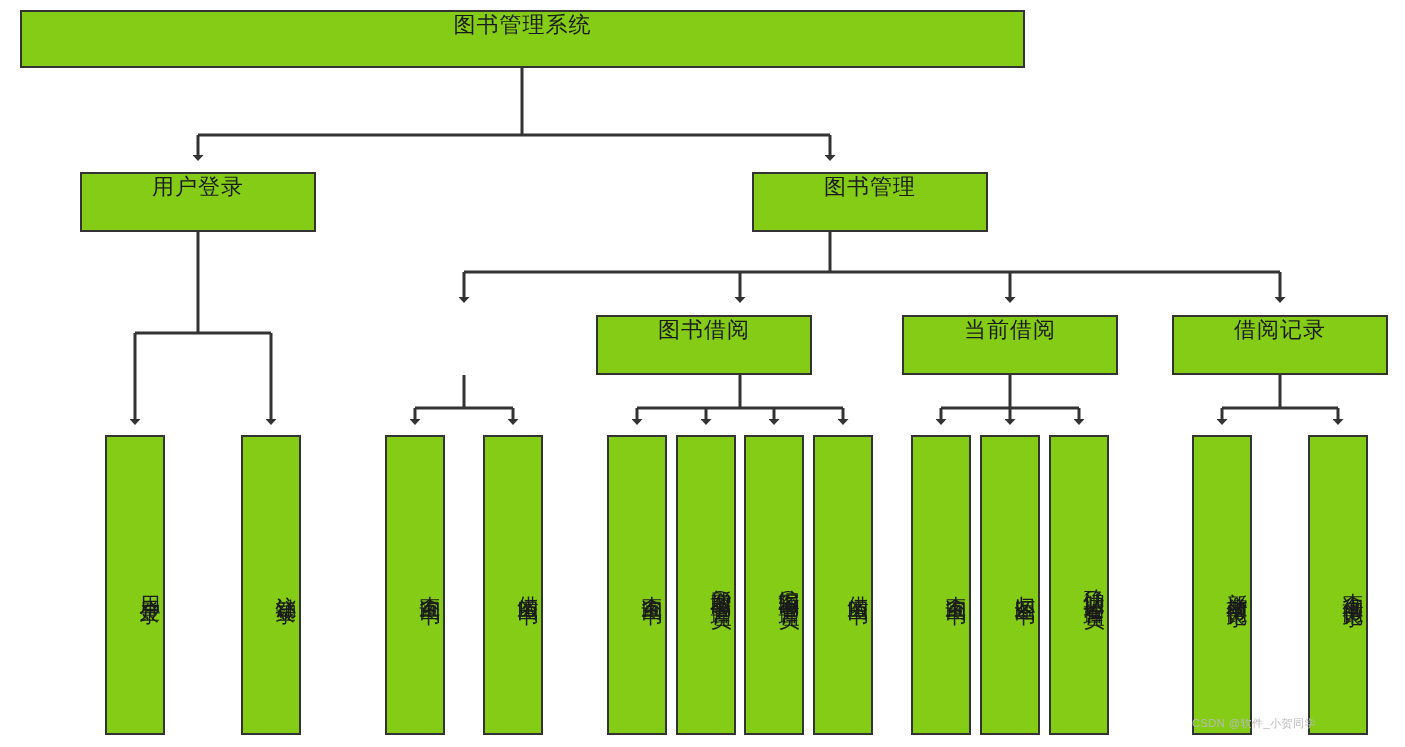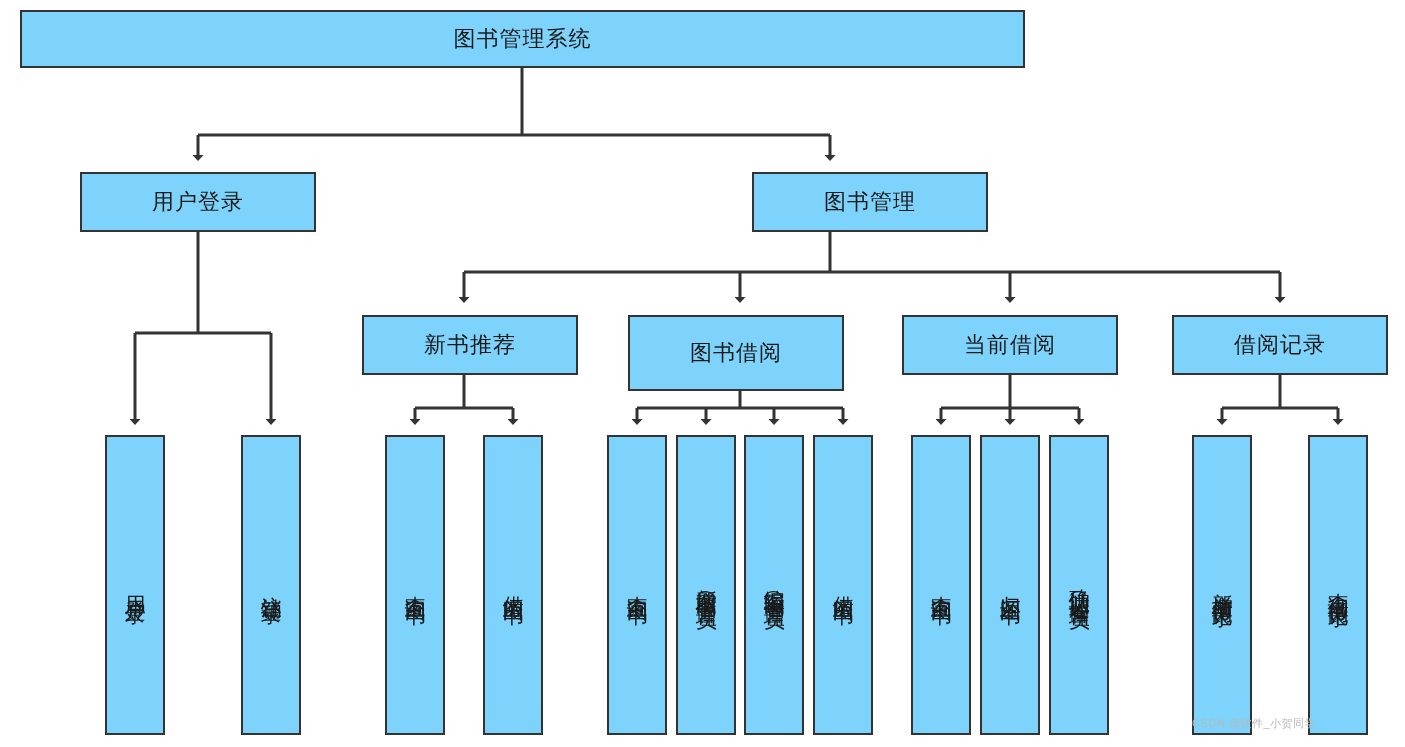--- a/index.html
+++ b/index.html
@@ -23,23 +23,22 @@
     position: absolute;
     left: 0;
     top: 0;
     width: 1405px;
     height: 747px;
   }
   .node-box {
     position: absolute;
     box-sizing: border-box;
     border: 2px solid #333333;
-    background: #7dd3fc;
+    background: #84cc16;
     display: flex;
-    align-items: center;
     justify-content: center;
     color: #1a1a1a;
   }
   .node-box.horizontal {
     font-size: 22px;
     line-height: 1.2;
     letter-spacing: 1px;
   }
   .node-box.vertical {
     writing-mode: vertical-rl;
@@ -135,25 +134,22 @@
   </div>
 
   <div class="node-box horizontal" style="left:80px; top:172px; width:236px; height:60px;">
     <span class="node-label">用户登录</span>
   </div>
 
   <div class="node-box horizontal" style="left:712px; top:172px; width:236px; height:60px;margin-left:40px;">
     <span class="node-label">图书管理</span>
   </div>
 
-  <div class="node-box horizontal" style="left:362px; top:315px; width:216px; height:60px;">
-    <span class="node-label">新书推荐</span>
-  </div>
-
-  <div class="node-box horizontal" style="left:628px; top:315px; width:216px; height:76px;">
+
+  <div class="node-box horizontal" style="left:596px; top:315px; width:216px; height:60px;">
     <span class="node-label">图书借阅</span>
   </div>
 
   <div class="node-box horizontal" style="left:902px; top:315px; width:216px; height:60px;">
     <span class="node-label">当前借阅</span>
   </div>
 
   <div class="node-box horizontal" style="left:1172px; top:315px; width:216px; height:60px;">
     <span class="node-label">借阅记录</span>
   </div>

